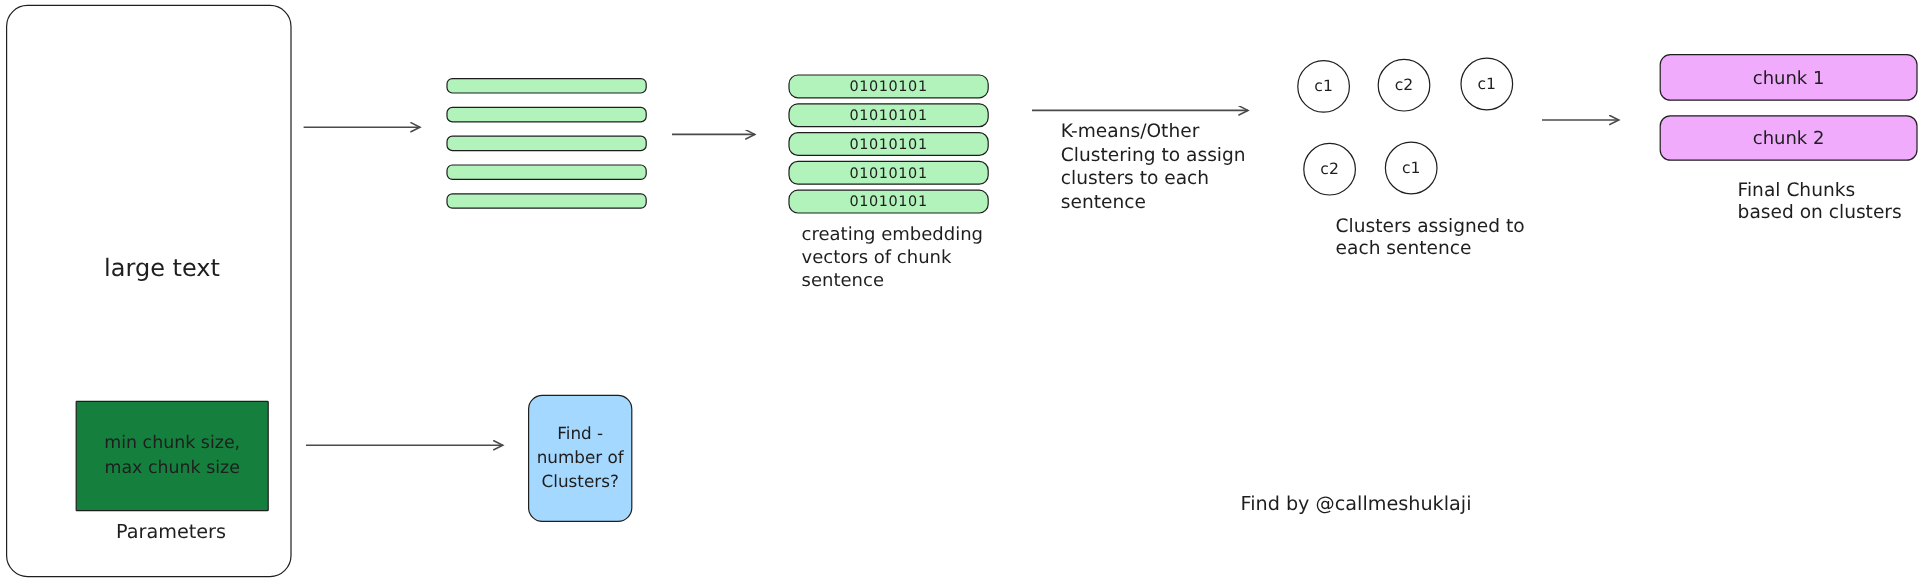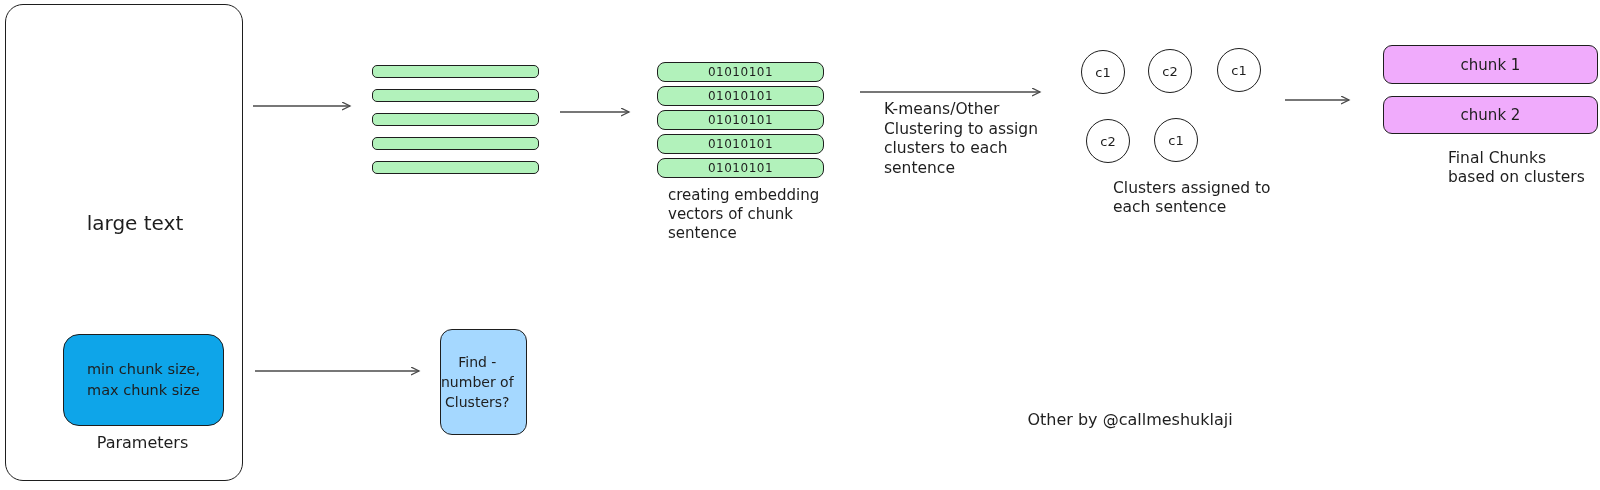--- a/index.html
+++ b/index.html
@@ -36,23 +36,23 @@
     display: flex; align-items: center; justify-content: center;
     font-size: 16px; letter-spacing: 2px;
   }
   .text-box-caption {
     left: 77px; top: 211px; width: 116px;
     text-align: center; font-size: 20px;
   }
   .params-box {
     left: 63px; top: 334px;
     width: 159px; height: 90px;
-    background: #0ea5e9;
-    border: 1.4px solid #1e1e1e;
-    border-radius: 16px;
+    background: #15803d;
+    border: 1.4px solid #1e1e1e;
+    border-radius: 1px;
     display: flex; align-items: center; justify-content: center;
     text-align: center; font-size: 14.5px; line-height: 21px;
   }
   .params-caption {
     left: 63px; top: 433px; width: 159px;
     text-align: center; font-size: 16px;
   }
 
   
   .sentence-bar {
@@ -114,21 +114,21 @@
     font-size: 15.5px; line-height: 19px;
   }
 
   
   .find-box {
     left: 440px; top: 329px;
     width: 85px; height: 104px;
     background: #a5d8ff;
     border: 1.4px solid #1e1e1e;
     border-radius: 12px;
-    display: flex; align-items: center; justify-content: flex-start;
+    display: flex; align-items: center; justify-content: center;
     text-align: center; font-size: 14px; line-height: 20px;
   }
 
   
   .credit {
     left: 1000px; top: 410px; width: 260px;
     text-align: center; font-size: 16px;
   }
 
   svg.arrow-layer {
@@ -211,15 +211,15 @@
     </div>
   <div class="abs chunks-caption pre">Final Chunks
 based on clusters</div>
 
   <div class="abs find-box">
     <span class="pre">Find -
 number of
 Clusters?</span>
   </div>
 
-  <div class="abs credit">Other by @callmeshuklaji</div>
+  <div class="abs credit">Find by @callmeshuklaji</div>
 
 </div>
 
 </body></html>

